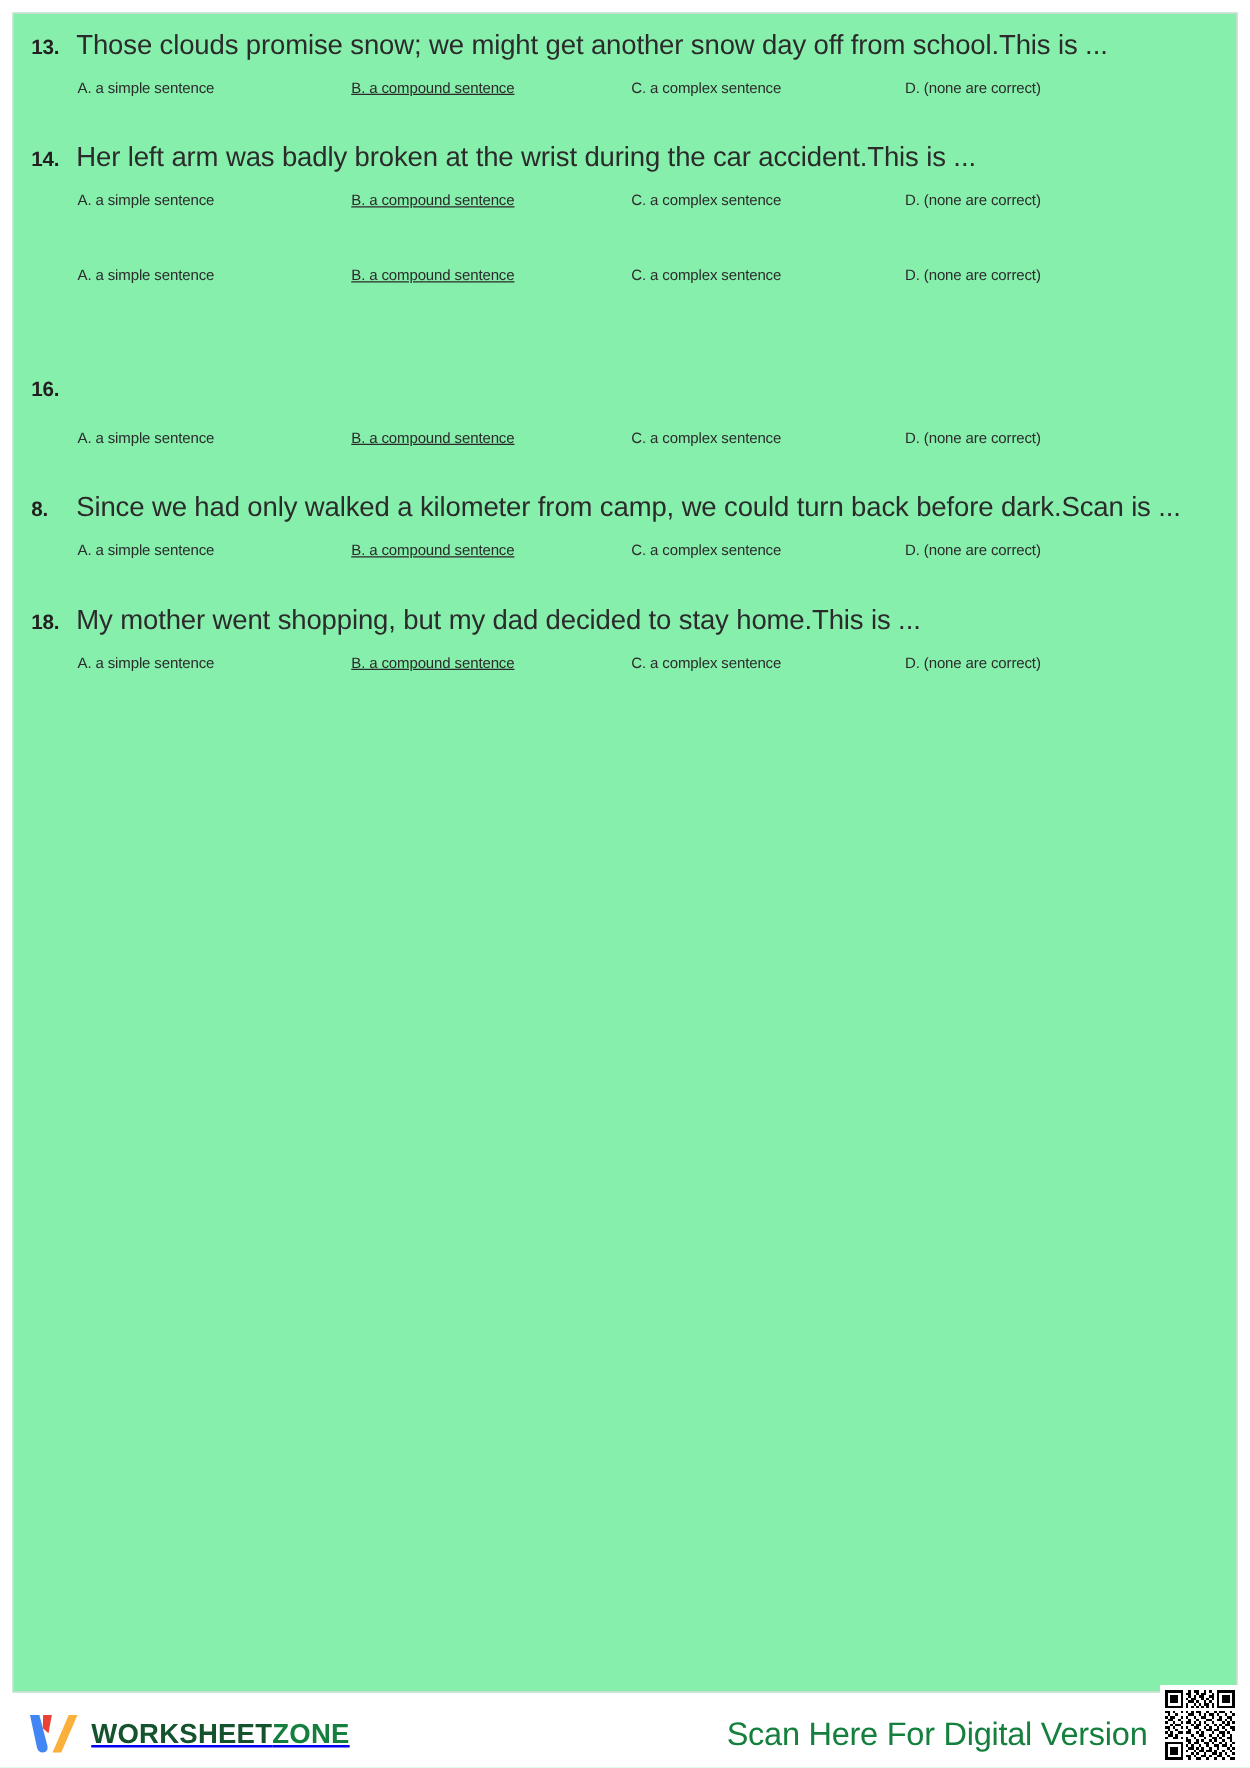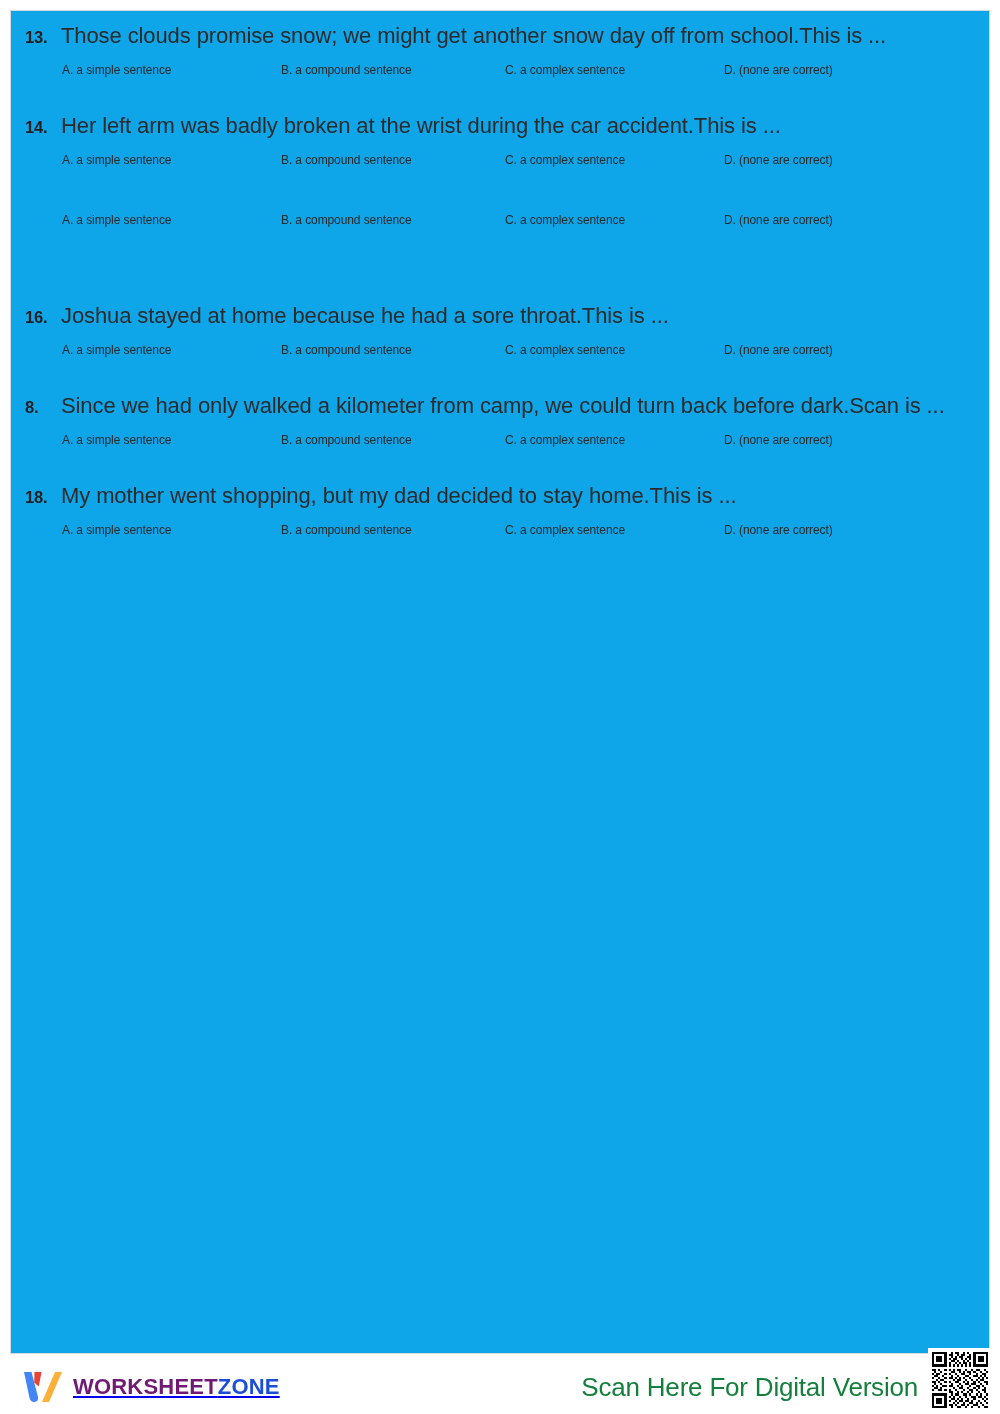--- a/index.html
+++ b/index.html
@@ -19,21 +19,21 @@
   }
 
   
   #page-sheet {
     position: absolute;
     left: 10px;
     top: 10px;
     width: 980px;
     height: 1344px;
     border: 1px solid #d9d9d9;
-    background: #0ea5e9;
+    background: #86efac;
   }
 
   
   #question-list {
     position: absolute;
     left: 0;
     top: 0;
     right: 0;
     padding: 12px 0 0 0;
   }
@@ -68,21 +68,21 @@
   }
   .option {
     position: absolute;
     font-size: 12px;
     color: #2b2b2b;
     white-space: pre;
     letter-spacing: -0.1px;
     top: 0;
   }
   .option.col-a { left: 51px; }
-  .option.col-b { left: 270px; }
+  .option.col-b { left: 270px; text-decoration: underline; }
   .option.col-c { left: 494px; }
   .option.col-d { left: 713px; }
 
   
   #footer {
     position: absolute;
     left: 0;
     top: 1362px;
     width: 1000px;
     height: 52px;
@@ -102,22 +102,22 @@
     height: 34px;
     display: block;
   }
   #brand-wordmark {
     font-size: 22px;
     font-weight: bold;
     letter-spacing: 0.2px;
     white-space: pre;
     line-height: 1;
   }
-  .wm-blue  { color: #701a75; }
-  .wm-orange{ color: #1d4ed8; text-align: right; }
+  .wm-blue  { color: #14532d; }
+  .wm-orange{ color: #15803d; text-align: right; }
 
   
   #scan-text {
     position: absolute;
     right: 82px;
     top: 10px;
     font-size: 26px;
     color: #15803d;
     white-space: nowrap;
     letter-spacing: -0.2px;
@@ -173,21 +173,20 @@
         <span class="option col-a">A. a simple sentence</span>
         <span class="option col-b">B. a compound sentence</span>
         <span class="option col-c">C. a complex sentence</span>
         <span class="option col-d">D. (none are correct)</span>
       </div>
     </div>
 
     <div class="question-block">
       <div class="question-line">
         <span class="question-number">16.</span>
-        <span class="question-text">Joshua stayed at home because he had a sore throat.This is ...</span>
       </div>
       <div class="options-row">
         <span class="option col-a">A. a simple sentence</span>
         <span class="option col-b">B. a compound sentence</span>
         <span class="option col-c">C. a complex sentence</span>
         <span class="option col-d">D. (none are correct)</span>
       </div>
     </div>
 
     <div class="question-block">

